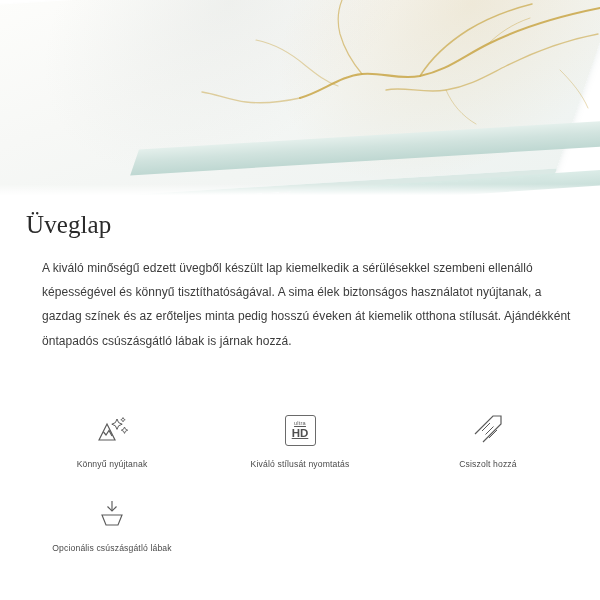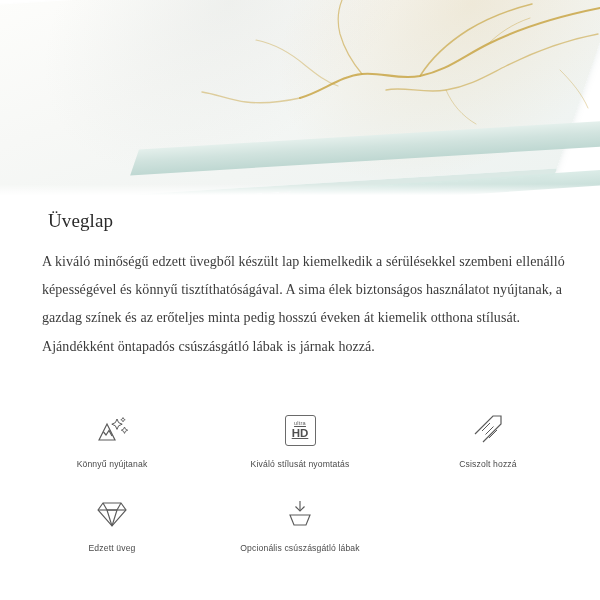--- a/index.html
+++ b/index.html
@@ -80,36 +80,35 @@
   }
 
   
   .content {
     position: absolute;
     top: 200px; left: 0;
     width: 600px;
   }
   .headline {
     font-family: "Liberation Serif", serif;
-    font-size: 19px;
+    font-size: 25px;
     line-height: 1.36;
     color: #2a2a2a;
     font-weight: 400;
     margin: 0;
-    padding: 8px 42px 0 48px;
+    padding: 8px 42px 0 26px;
     letter-spacing: .1px;
   }
   .headline .line2 { display: block; }
   .body-copy {
     padding: 14px 18px 0 42px;
-    font-size: 14px;
+    font-size: 12px;
     line-height: 2.02;
     color: #3b3b3b;
     letter-spacing: .05px;
-    font-family: Liberation Serif, serif;
   }
   .body-copy p { margin: 0; }
 
   
   .features {
     position: absolute;
     top: 400px;
     left: 0;
     width: 600px;
     display: grid;
@@ -217,32 +216,20 @@
         <svg width="34" height="32" viewBox="0 0 34 32" fill="none" stroke="#5b5b5b" stroke-width="1.2">
           <path d="M4 24 L22 6 L30 6 L30 14 L12 32" stroke-width="1.2" transform="translate(0,-4)"></path>
           <path d="M11 17 L19 9" stroke-width="1"></path>
           <path d="M14.5 20.5 L22.5 12.5" stroke-width="1"></path>
           <path d="M18 24 L26 16" stroke-width="1"></path>
         </svg>
       </div>
       <div class="caption">Csiszolt hozzá</div>
     </div>
 
-    <div class="feature">
-      <div class="glyph">
-        <svg width="36" height="30" viewBox="0 0 36 30" fill="none" stroke="#5b5b5b" stroke-width="1.15">
-          <path d="M4 11 L9 4 L27 4 L32 11 L18 27 Z"></path>
-          <path d="M4 11 L32 11"></path>
-          <path d="M9 4 L13 11 L18 27"></path>
-          <path d="M27 4 L23 11 L18 27"></path>
-          <path d="M13 11 L23 11"></path>
-        </svg>
-      </div>
-      <div class="caption">Edzett üveg</div>
-    </div>
 
     <div class="feature">
       <div class="glyph">
         <svg width="34" height="32" viewBox="0 0 34 32" fill="none" stroke="#5b5b5b" stroke-width="1.15">
           <path d="M17 3 L17 12"></path>
           <path d="M12.5 8.5 L17 13 L21.5 8.5"></path>
           <path d="M7 17 L27 17 L23 27 L11 27 Z"></path>
         </svg>
       </div>
       <div class="caption">Opcionális csúszásgátló lábak</div>

